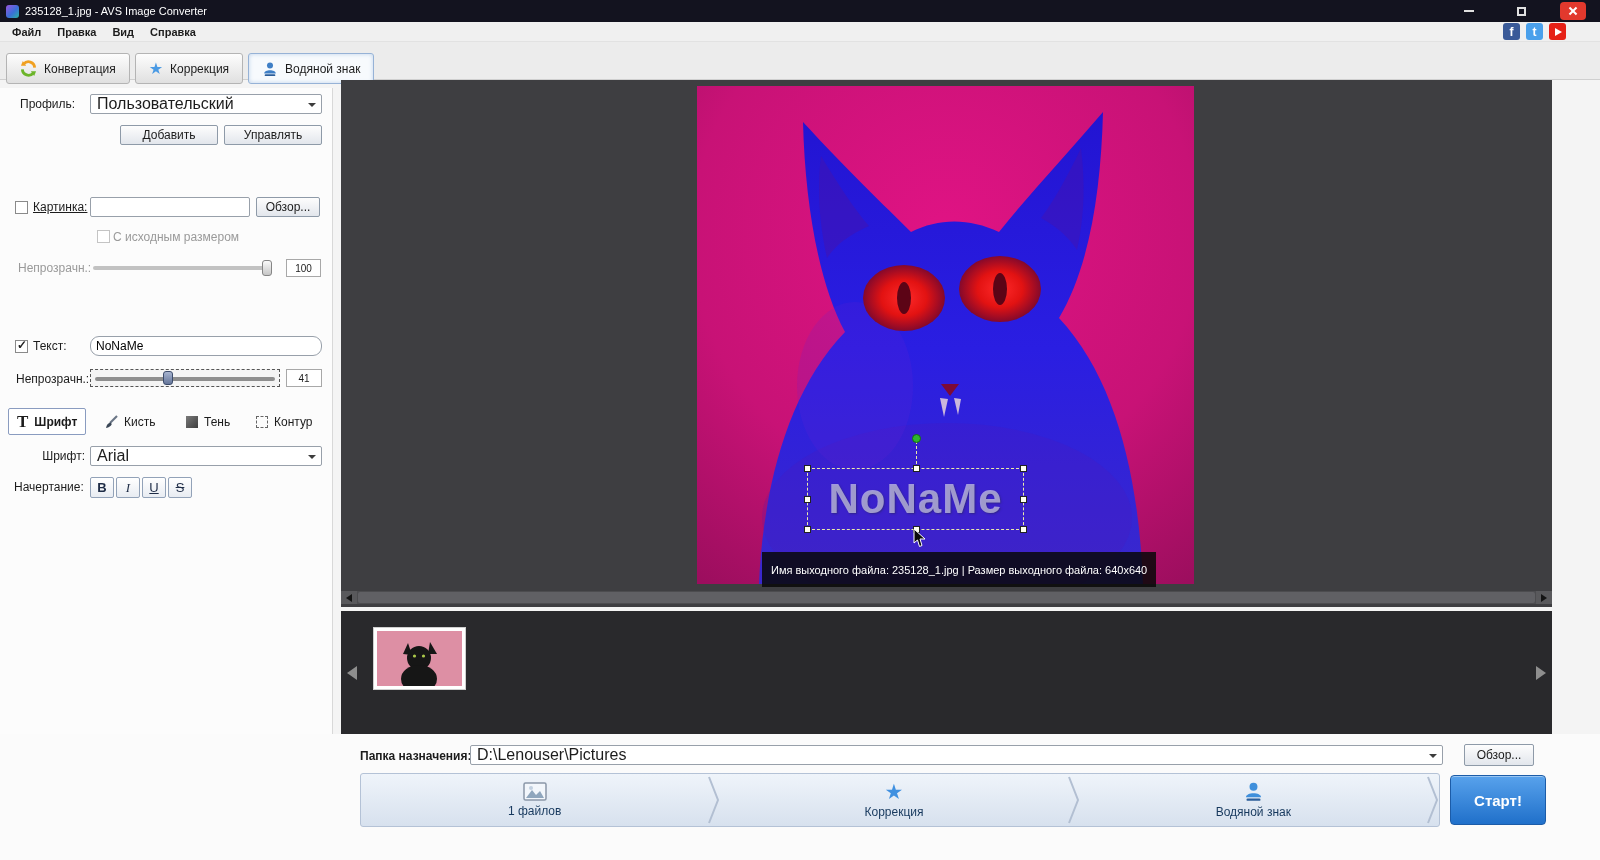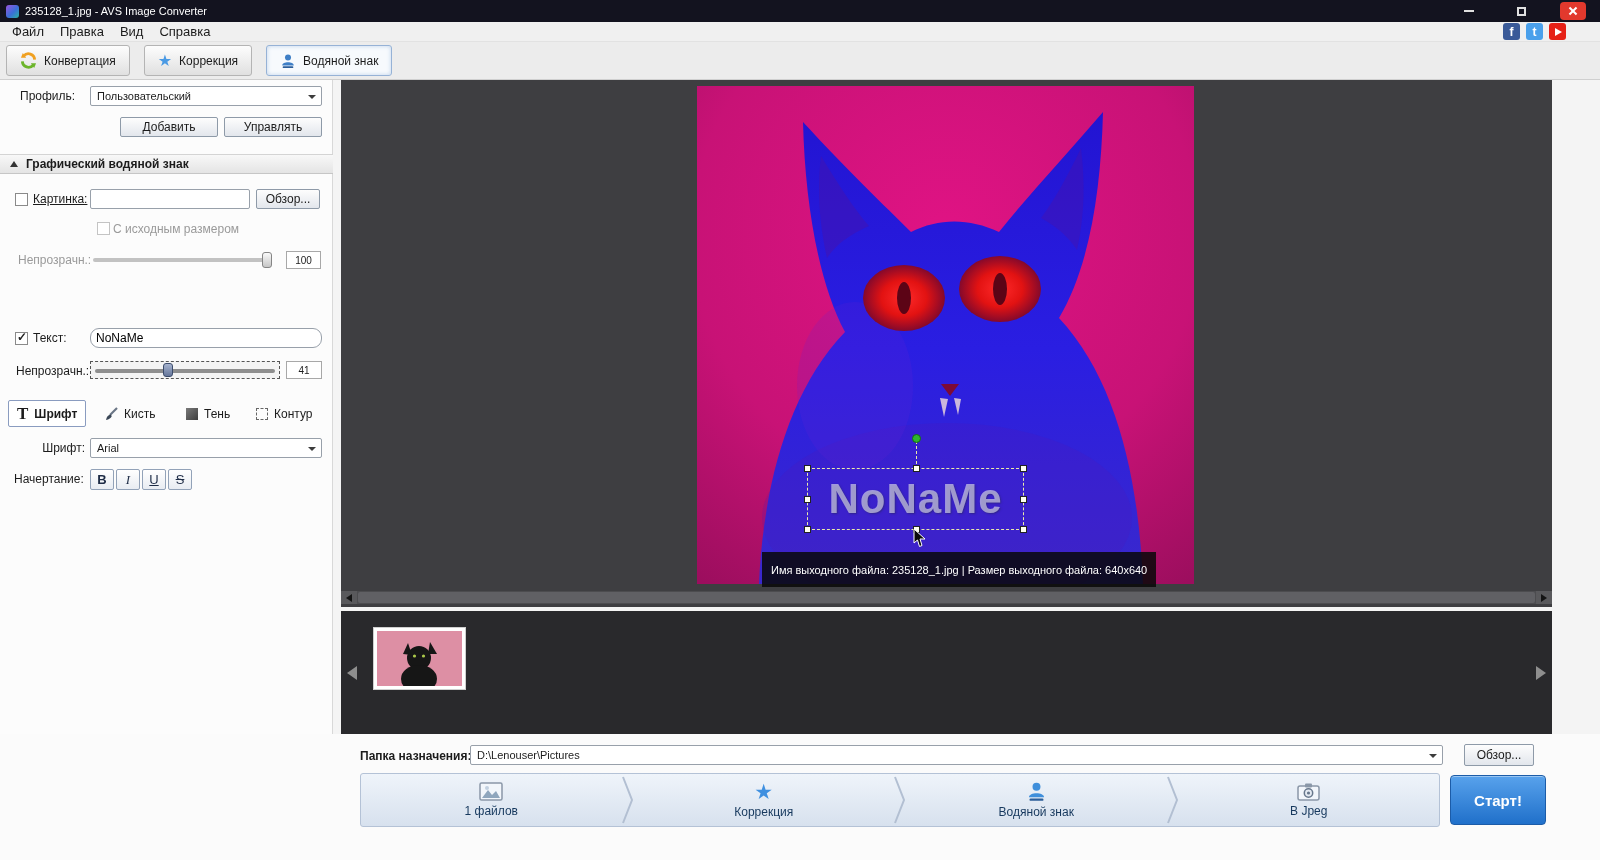--- a/index.html
+++ b/index.html
@@ -21,32 +21,32 @@
   .x-glyph { position:relative; width:10px; height:10px; }
   .x-glyph::before,.x-glyph::after { content:""; position:absolute; left:4px; top:0;
               width:2px; height:10px; background:#fff; }
   .x-glyph::before { transform:rotate(45deg); }
   .x-glyph::after  { transform:rotate(-45deg); }
 
   
   .menubar { position:absolute; left:0; top:22px; width:1600px; height:20px;
              background:#f0f0f0; display:flex; align-items:center; padding-left:4px;
              border-bottom:1px solid #e2e2e2; }
-  .menu-item { padding:2px 8px; font-size:13px; }
+  .menu-item { padding:2px 8px; font-size:11px;font-weight:bold; }
   .social { position:absolute; right:34px; top:1px; display:flex; gap:6px; }
   .social-btn { width:17px; height:17px; border-radius:3px; color:#fff; font-weight:bold;
                 font-size:12px; display:flex; align-items:center; justify-content:center; }
   .fb { background:#3a5a98; } .tw { background:#4aa0eb; } .yt { background:#e62117; }
   .play-tri { width:0; height:0; border-top:4px solid transparent; border-bottom:4px solid transparent;
               border-left:7px solid #fff; margin-left:2px; }
 
   
   .topbar { position:absolute; left:0; top:42px; width:1600px; height:38px;
             background:#ececec; border-bottom:1px solid #cfcfcf; }
-  .tabs { position:absolute; left:6px; top:3px; display:flex; gap:14px;text-align:center; }
+  .tabs { position:absolute; left:6px; top:11px; display:flex; gap:5px;text-align:center; }
   .tab { height:31px; display:flex; align-items:center; gap:7px; padding:0 13px;
          border:1px solid #b4b4b4; border-radius:3px;
          background:linear-gradient(#fdfdfd,#e0e0e0); font-size:12px; }
   .tab.active { background:#f7fafd; border-color:#96b2d6; box-shadow:inset 0 0 4px rgba(90,140,200,.35); }
   .star-ic { color:#4a9ae4; font-size:16px; line-height:16px; }
   .toolbar { position:absolute; left:712px; top:42px; height:37px; display:flex; align-items:center; }
   .tgroup { display:flex; align-items:center; gap:6px; }
   .tlabel { font-size:12px; color:#222; }
   .caret { width:0; height:0; border-left:4px solid transparent; border-right:4px solid transparent;
            border-top:4px solid #3c3c3c; margin-left:2px; }
@@ -59,26 +59,26 @@
            width:4px; height:15px; background:#cb342b; border-radius:1px; }
   .xdel-ic::before { transform:rotate(45deg); } .xdel-ic::after { transform:rotate(-45deg); }
   .tri-left { width:0; height:0; border-top:8px solid transparent; border-bottom:8px solid transparent;
               border-right:13px solid #22395e; }
   .tri-right { width:0; height:0; border-top:8px solid transparent; border-bottom:8px solid transparent;
                border-left:13px solid #22395e; }
   .arrow-glyph { font-size:20px; line-height:20px; color:#24406e; font-weight:bold; }
   .rotate-label { font-size:11px; line-height:12px; color:#222; }
 
   
-  .sidebar { position:absolute; left:0; top:80px; width:333px; height:654px;
+  .sidebar { position:absolute; left:0; top:88px; width:333px; height:654px;
              background:#fcfcfc; border-right:1px solid #d8d8d8; }
   .s-label { position:absolute; line-height:20px; font-size:12px; }
   .s-label.dim { color:#9a9a9a; }
   .combo { position:absolute; height:20px; background:#fff; border:1px solid #98a0aa;
-           border-radius:2px; display:flex; align-items:center; padding:0 18px 0 6px; font-size:11px; }
+           border-radius:2px; display:flex; align-items:center; padding:0 18px 0 6px; font-size:16px; }
   .combo .caret { position:absolute; right:5px; top:8px; }
   .btn { position:absolute; height:20px; border:1px solid #8e9aa8; border-radius:2px;
          background:linear-gradient(#fdfdfd,#e2e6ec); display:flex; align-items:center;
          justify-content:center; font-size:12px; }
   .section-hdr { position:absolute; left:0; width:333px; height:20px;
                  background:linear-gradient(#f8f8f8,#e4e4e4); border-top:1px solid #d4d4d4;
                  border-bottom:1px solid #c6c6c6; display:flex; align-items:center; gap:8px;
                  padding-left:10px; font-weight:bold; font-size:12px; }
   .tri-up { width:0; height:0; border-left:4px solid transparent; border-right:4px solid transparent;
             border-bottom:6px solid #333; }
@@ -267,24 +267,20 @@
 
   <span class="s-label" style="left:20px; top:6px;">Профиль:</span>
   <div class="combo" style="left:90px; top:6px; width:232px;">
     <span>Пользовательский</span>
     <div class="caret"></div>
   </div>
 
   <div class="btn" style="left:120px; top:37px; width:98px;">Добавить</div>
   <div class="btn" style="left:224px; top:37px; width:98px;">Управлять</div>
 
-  <div class="section-hdr" style="top:74px;">
-    <div class="tri-up"></div>
-    <span>Графический водяной знак</span>
-  </div>
 
   <div class="checkbox" style="left:15px; top:113px;"></div>
   <span class="s-label" style="left:33px; top:109px;text-decoration:underline;">Картинка:</span>
   <input class="tfield" style="left: 90px; top: 109px; width: 160px;" value="">
   <div class="btn" style="left:256px; top:109px; width:64px;">Обзор...</div>
 
   <div class="checkbox disabled" style="left:97px; top:142px;"></div>
   <span class="s-label dim" style="left:113px; top:139px;">С исходным размером</span>
 
   <span class="s-label dim" style="left:18px; top:170px;">Непрозрачн.:</span>
@@ -450,25 +446,16 @@
       <svg width="21" height="21" viewBox="0 0 18 18">
         <circle cx="9" cy="5" r="3.4" fill="#3f8fdb"></circle>
         <path d="M2.5 14 C2.5 9.2 15.5 9.2 15.5 14 Z" fill="#3f8fdb"></path>
         <rect x="3" y="15" width="12" height="2" rx="1" fill="#2c5e9a"></rect>
       </svg>
       <span class="step-label">Водяной знак</span>
     </div>
     <svg class="chev" width="12" height="52">
       <polyline points="1,3 10,26 1,49" fill="none" stroke="#b2bfd2" stroke-width="2"></polyline>
     </svg>
-    <div class="step">
-      <svg width="23" height="19" viewBox="0 0 23 19">
-        <rect x="1" y="4" width="21" height="14" rx="2" fill="#f2f6fb" stroke="#8a97a8" stroke-width="1.5"></rect>
-        <rect x="8" y="1.5" width="7" height="4" rx="1" fill="#8a97a8"></rect>
-        <circle cx="11.5" cy="11" r="4.2" fill="#e4eaf2" stroke="#68788c" stroke-width="1.5"></circle>
-        <circle cx="11.5" cy="11" r="1.6" fill="#68788c"></circle>
-      </svg>
-      <span class="step-label">В Jpeg</span>
-    </div>
   </div>
 
   <div class="start-btn">Старт!</div>
 </div>
 
 </body></html>

